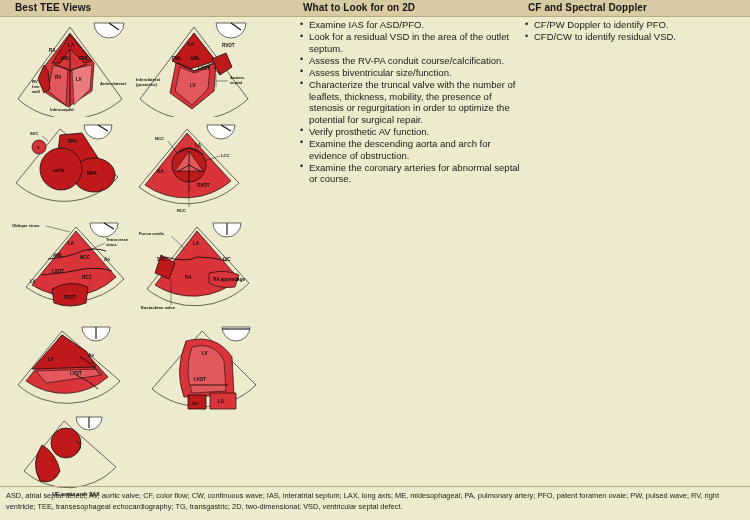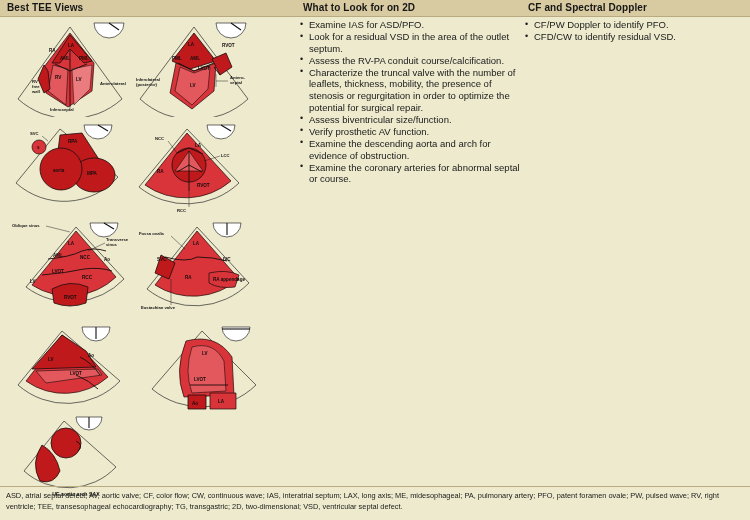--- a/index.html
+++ b/index.html
@@ -16,21 +16,21 @@
     position:absolute;left:0;top:0;width:750px;height:17px;
     background:#d8caa1;
     border-bottom:1px solid #b9aa80;
     box-sizing:border-box;
   }
   .hcell{
     position:absolute;top:2px;
     font-size:10px;font-weight:bold;letter-spacing:.1px;color:#171717;
     white-space:nowrap;
   }
-  .hcell.c1{left:7px;}
+  .hcell.c1{left:15px;}
   .hcell.c2{left:303px;}
   .hcell.c3{left:528px;}
 
   
   .col{position:absolute;box-sizing:border-box;}
   .col-views{left:0;top:17px;width:296px;height:468px;}
   .col-2d{left:300px;top:19px;width:222px;}
   .col-dop{left:525px;top:19px;width:222px;}
 
   ul.blist{margin:0;padding:0;list-style:none;}
@@ -280,22 +280,22 @@
       </div>
 
     </div>
   </div>
 
   <div class="col col-2d">
     <ul class="blist">
       <li>Examine IAS for ASD/PFO.</li>
       <li>Look for a residual VSD in the area of the outlet septum.</li>
       <li>Assess the RV-PA conduit course/calcification.</li>
+      <li>Assess biventricular size/function.</li>
       <li>Characterize the truncal valve with the number of leaflets, thickness, mobility, the presence of stenosis or regurgitation in order to optimize the potential for surgical repair.</li>
-      <li>Assess biventricular size/function.</li>
       <li>Verify prosthetic AV function.</li>
       <li>Examine the descending aorta and arch for evidence of obstruction.</li>
       <li>Examine the coronary arteries for abnormal septal or course.</li>
     </ul>
   </div>
 
   <div class="col col-dop">
     <ul class="blist">
       <li>CF/PW Doppler to identify PFO.</li>
       <li>CFD/CW to identify residual VSD.</li>

